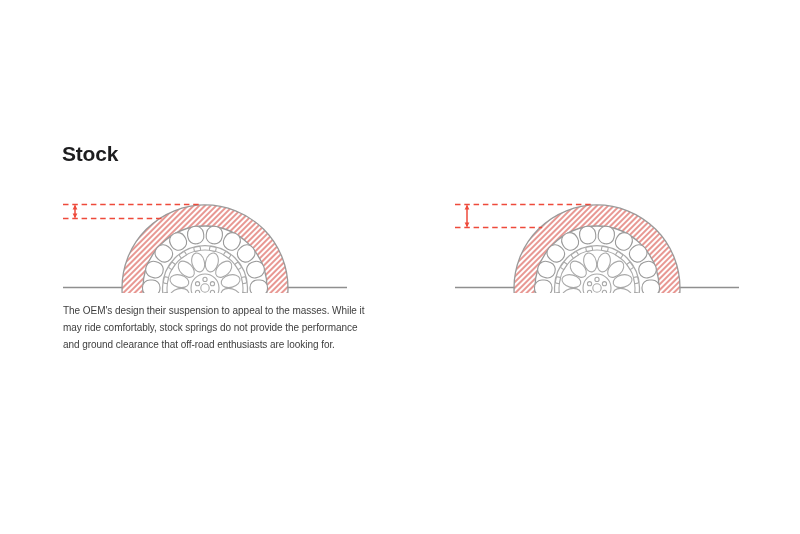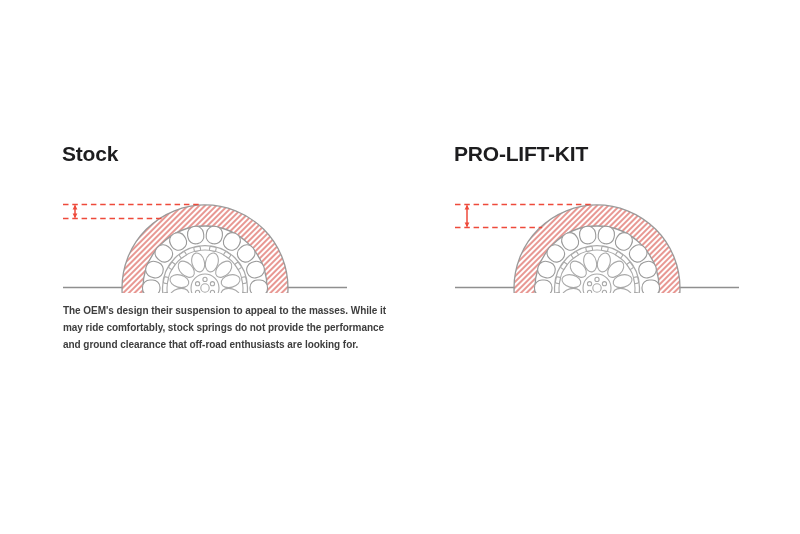--- a/index.html
+++ b/index.html
@@ -104,27 +104,26 @@
         <g stroke="#ee4a3b" stroke-width="1.6" stroke-dasharray="5.5 3.8">
           <line x1="3" y1="9.5" x2="139" y2="9.5"></line>
           <line x1="3" y1="23.5" x2="101.62654961323747" y2="23.5"></line>
         </g>
         <g>
           <line x1="15" y1="10.5" x2="15" y2="22.5" stroke="#ee4a3b" stroke-width="1.5"></line>
           <polygon fill="#ee4a3b" points="15,9.8 12.6,14.5 17.4,14.5"></polygon>
           <polygon fill="#ee4a3b" points="15,23.2 12.6,18.5 17.4,18.5"></polygon>
         </g>
       </svg>
-    <p class="desc" style="color: rgb(62, 62, 62); font-weight: bold;">The OEM's design their suspension to appeal to the masses. While it
+    <p class="desc" style="color: rgb(62, 62, 62);">The OEM's design their suspension to appeal to the masses. While it
 may ride comfortably, stock springs do not provide the performance
 and ground clearance that off-road enthusiasts are looking for.</p>
   </section>
 
   <section class="panel panel-right">
-    <h2 class="title" style="color: rgb(29, 29, 31);">PRO-LIFT-KIT</h2>
     <svg class="figure" id="fig-1" viewBox="0 0 290 98">
         <defs>
           <pattern id="hatch-1" width="4" height="4" patternUnits="userSpaceOnUse" patternTransform="rotate(45)">
             <line x1="2" y1="0" x2="2" y2="4" stroke="#d8524a" stroke-width="1.2"></line>
           </pattern>
         </defs>
         <g stroke="#8f8f8f" stroke-width="1.4">
           <line x1="3" y1="92.5" x2="62.5" y2="92.5"></line>
           <line x1="227.5" y1="92.5" x2="287" y2="92.5"></line>
         </g>

